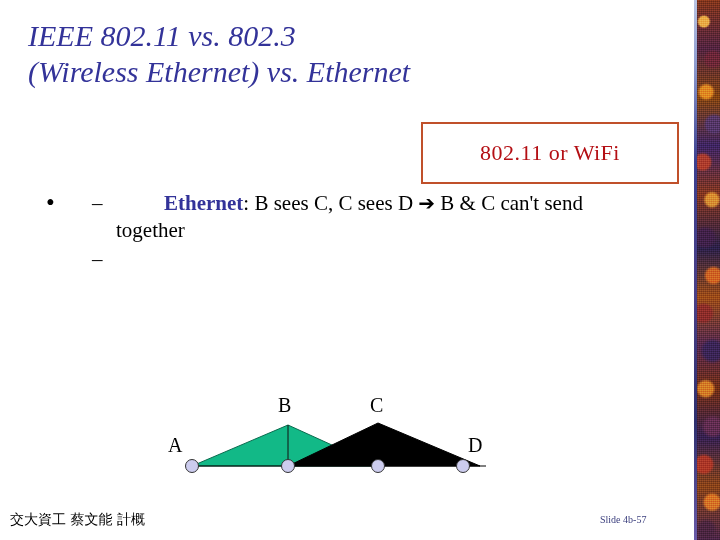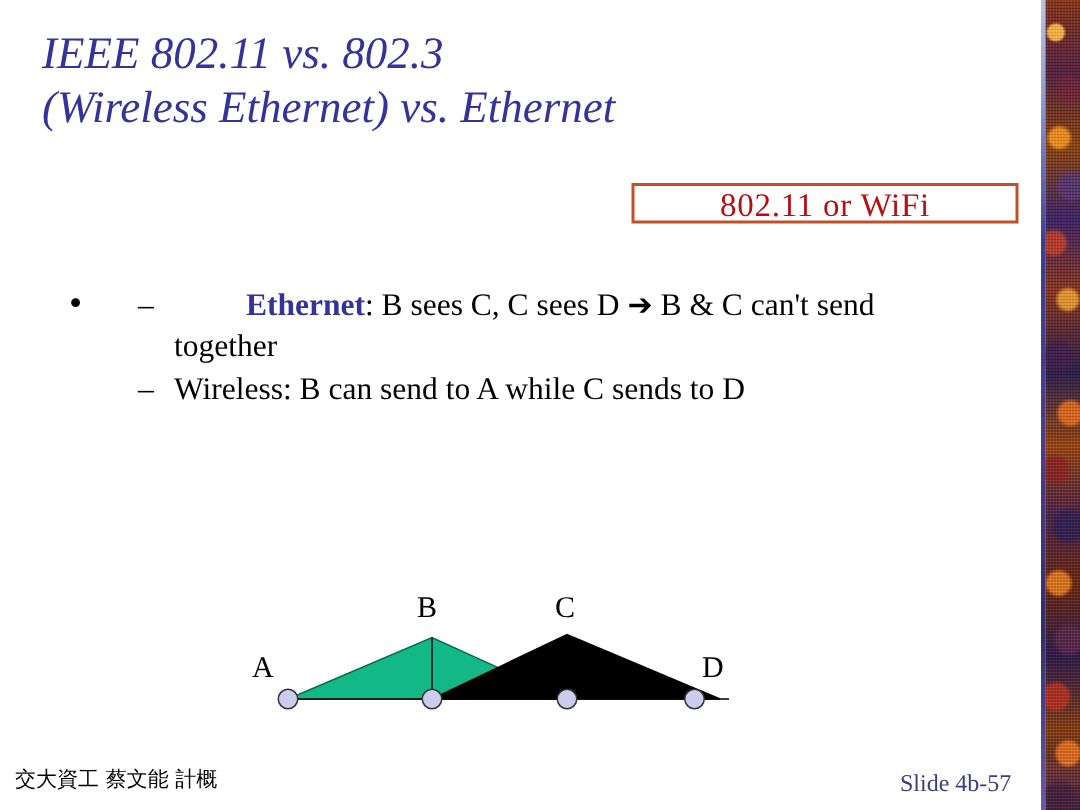--- a/index.html
+++ b/index.html
@@ -88,24 +88,25 @@
     white-space: nowrap;
     font-style: italic;
   }
 
   
   .callout {
     position: absolute;
     left: 421px;
     top: 122px;
     width: 258px;
-    height: 27px;
+    height: 62px;
     border: 2px solid #c0502a;
     box-sizing: border-box;
     display: flex;
+    align-items: center;
     justify-content: center;
     font-family: Liberation Serif, serif;
   }
   .callout-text {
     color: #b40f14;
     font-size: 22px;
     letter-spacing: .5px;
   }
 
   
@@ -181,21 +182,21 @@
     font-family: "DejaVu Sans", sans-serif;
     font-size: 14px;
     font-weight: normal;
     color: #000000;
     letter-spacing: 0px;
   }
   .footer-right {
     position: absolute;
     left: 600px;
     top: 514px;
-    font-size: 16px;
+    font-size: 10px;
     color: #3b3f7e;
   }
 </style>
 </head>
 <body>
 
 <div id="slide">
 
   <div class="title-block">
     <div class="title-line">IEEE 802.11 vs. 802.3</div>
@@ -213,21 +214,20 @@
     </div>
 
     <div class="bullet-l2">
       <span class="dash">–</span>
       <span class="kw">Ethernet</span><span>: B sees C, C sees D </span><span class="arrow">➔</span><span> B &amp; C can't send</span>
       <div>together</div>
     </div>
 
     <div class="bullet-l2 tight">
       <span class="dash">–</span>
-      <span>Wireless: B can send to A while C sends to D</span>
     </div>
 
   </div>
 
   <div class="diagram">
     <svg width="380" height="105" viewBox="0 0 380 105">
 
       <polygon id="cone-green" points="42,81 138,40 228,81" fill="#12b987" stroke="#0a6b4e" stroke-width="1"></polygon>
 
       <polygon id="cone-black" points="138,81 228,38 330,81" fill="#000000" stroke="#000000" stroke-width="1"></polygon>

